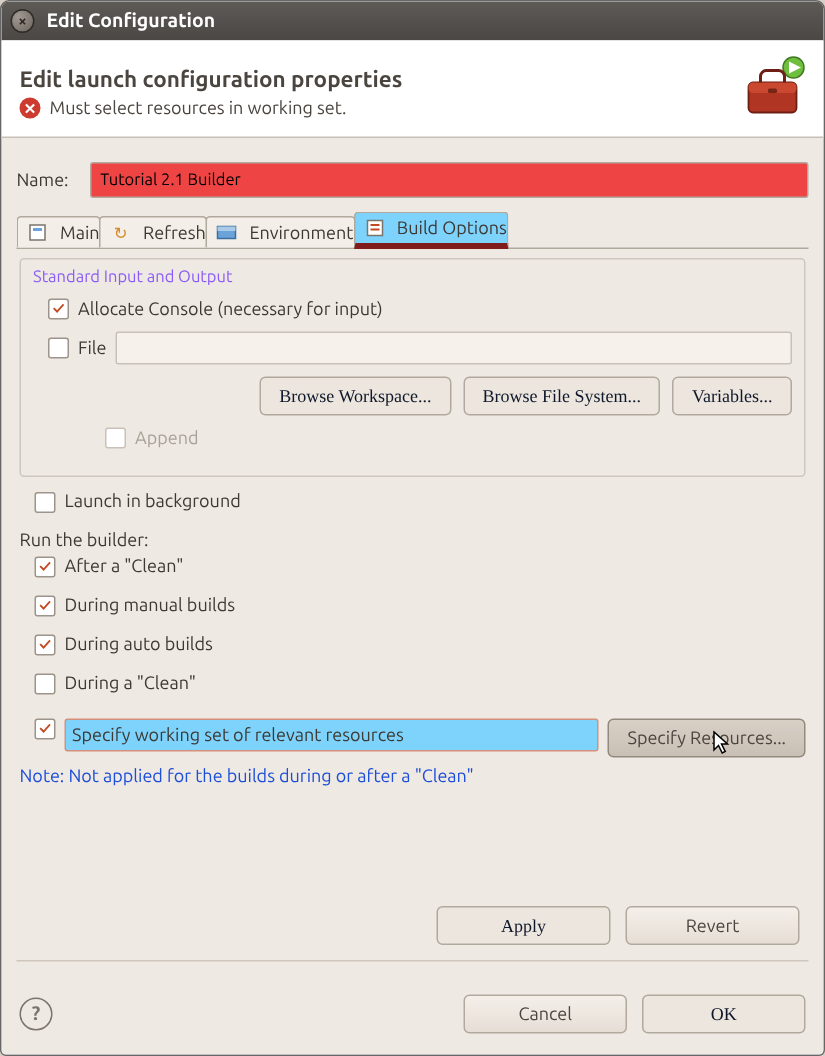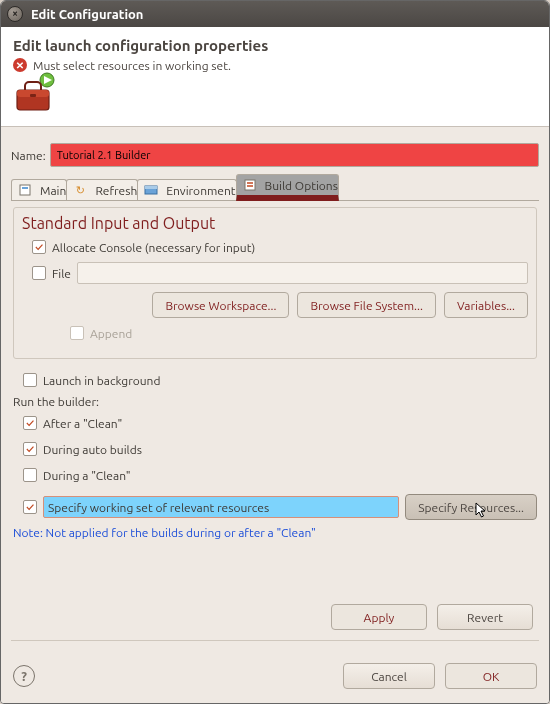--- a/index.html
+++ b/index.html
@@ -38,21 +38,21 @@
     height: calc(100% - 26px);
     background: #efe9e3;
     display: flex; flex-direction: column;
   }
 
   
   .banner {
     background: #fff;
     border-bottom: 1px solid #c8c0b8;
     padding: 10px 12px 12px 12px;
-    display: flex; align-items: flex-start; flex-direction: column;
+    display: flex; align-items: flex-end;
   }
   .banner-left { flex: 1; }
   .banner h1 { margin: 0 0 4px 0; font-size: 15px; color: #4b4540; }
   .banner .error-row { display: flex; align-items: center; font-size: 12px; color: #4b4540; }
   .banner .error-icon {
     width: 14px; height: 14px; border-radius: 50%;
     background: #cc3b2e; color: #fff; font-size: 10px; font-weight: bold;
     display: flex; align-items: center; justify-content: center; margin-right: 6px;
   }
   .banner-icon { width: 42px; height: 42px; position: relative; }
@@ -60,49 +60,49 @@
 
   
   .main {
     flex: 1;
     padding: 10px 10px 6px 10px;
     display: flex; flex-direction: column;
     font-size: 12px; color: #3d3934;
   }
 
   .name-row { display: flex; align-items: center; margin: 6px 0 10px 0; }
-  .name-row label { margin-right: 4px; }
+  .name-row label { margin-right: 14px; }
   .name-row input {
     flex: 1; height: 24px; border: 1px solid #b1a99e; background: #ef4444;
     padding: 2px 6px; font-size: 11px; border-radius: 2px;
   }
 
   
   .tabs { display: flex; align-items: flex-end; border-bottom: 1px solid #b1a99e; height: 24px; }
   .tab {
     display: flex; align-items: center; gap: 8px;
     padding: 3px 0 3px 6px; font-size: 12px;
     border: 1px solid #b1a99e; border-bottom: none;
     background: #f3eee8; margin-right: -1px;
     border-radius: 3px 3px 0 0;
     position: relative;
   }
-  .tab.active { background: #a3a3a3; border-bottom: 6px solid #7f1d1d; margin-bottom: -1px; z-index: 2; }
+  .tab.active { background: #7dd3fc; border-bottom: 4px solid #7f1d1d; margin-bottom: -1px; z-index: 2; }
   .tab .ticon { width: 14px; height: 14px; display: flex; align-items: center; justify-content: center; font-size: 11px; }
 
   
   .pane { padding: 6px 2px 2px 2px; }
 
   .groupbox {
     border: 1px solid #cfc7bd;
     border-radius: 3px;
     padding: 6px 8px 10px 8px;
     margin-bottom: 10px;
   }
-  .groupbox > .legend { font-size: 16px; color: #7f1d1d; margin-bottom: 4px; }
+  .groupbox > .legend { font-size: 11px; color: #8b5cf6; margin-bottom: 4px; }
 
   .chk-row { display: flex; align-items: center; margin: 4px 0 4px 10px; min-height: 22px; }
   .chk-row.nest2 { margin-left: 48px; }
   .chk {
     width: 14px; height: 14px; border: 1px solid #9c948a; border-radius: 2px;
     background: #fff; margin-right: 6px; display: inline-flex; align-items: center; justify-content: center;
     flex-shrink: 0;
   }
   .chk.checked { background: #fff; }
   .chk.checked::after { content: "\2713"; color: #c24a22; font-size: 11px; font-weight: bold; line-height: 1; }
@@ -113,26 +113,26 @@
     flex: 1; height: 22px; border: 1px solid #c9c1b7; background: #f6f1eb;
     margin-left: 6px; border-radius: 2px;
   }
 
   .btn {
     height: 26px; border: 1px solid #b1a99e; border-radius: 4px;
     background: linear-gradient(#f4efe9, #e6ded5);
     padding: 0 12px; font-size: 12px; color: #4b4540;
     display: inline-flex; align-items: center; justify-content: center;
   }
-  .btn.disabled { color: #7f1d1d; background: #ece6de; }
+  .btn.disabled { color: #0f172a; background: #ece6de; font-family: Liberation Serif, serif; }
   .btn.pressed { background: linear-gradient(#d8d0c6, #c9c0b5); border-color: #938a7e; }
 
   .btn-row { display: flex; gap: 8px; justify-content: flex-end; margin: 8px 0 2px 46px; }
 
-  .run-row { display: flex; align-items: center; margin: 4px 0 4px 10px; min-height: 22px; }
+  .run-row { display: flex; align-items: flex-start; margin: 4px 0 4px 10px; min-height: 22px; }
   .run-row.wide { min-height: 26px; }
 
   .highlight-field {
     flex: 1; height: 22px;
     background: #7dd3fc;
     border: 1px solid #d6907a;
     border-radius: 2px;
     padding: 2px 4px;
     display: flex; align-items: center;
   }
@@ -141,31 +141,31 @@
 
   .cursor {
     position: absolute;
     font-size: 14px; color: #000;
     pointer-events: none;
   }
 
   
   .bottom-sep { height: 1px; background: #cfc7bd; margin: 6px 0; }
   .apply-row { display: flex; gap: 10px; justify-content: flex-end; padding: 8px 6px 4px 6px; }
-  .apply-row .btn { width: 96px; }
+  .apply-row .btn { width: 116px; }
 
   .dialog-btns { display: flex; align-items: center; padding: 10px 12px 14px 12px; }
   .dialog-btns .help {
     width: 22px; height: 22px; border-radius: 50%;
     border: 1.5px solid #7b746b; color: #7b746b;
     display: flex; align-items: center; justify-content: center;
     font-size: 13px; font-weight: bold;
   }
   .dialog-btns .spacer { flex: 1; }
-  .dialog-btns .btn { width: 92px; margin-left: 10px; }
+  .dialog-btns .btn { width: 109px; margin-left: 10px; }
 
   .specify-wrap { position: relative; margin-left: 6px; }
 </style>
 </head>
 <body>
 
 <div class="outer">
 
   <div class="titlebar">
     <div class="close">×</div>
@@ -266,20 +266,24 @@
         <div class="run-row">
           <span class="chk"></span>
           <span class="lbl">Launch in background</span>
         </div>
 
         <div style="margin:4px 0 2px 0;">Run the builder:</div>
 
         <div class="run-row">
           <span class="chk checked"></span>
           <span class="lbl">After a "Clean"</span>
+        </div>
+        <div class="run-row">
+          <span class="chk checked"></span>
+          <span class="lbl">During manual builds</span>
         </div>
         <div class="run-row">
           <span class="chk checked"></span>
           <span class="lbl">During auto builds</span>
         </div>
         <div class="run-row">
           <span class="chk"></span>
           <span class="lbl">During a "Clean"</span>
         </div>
 

